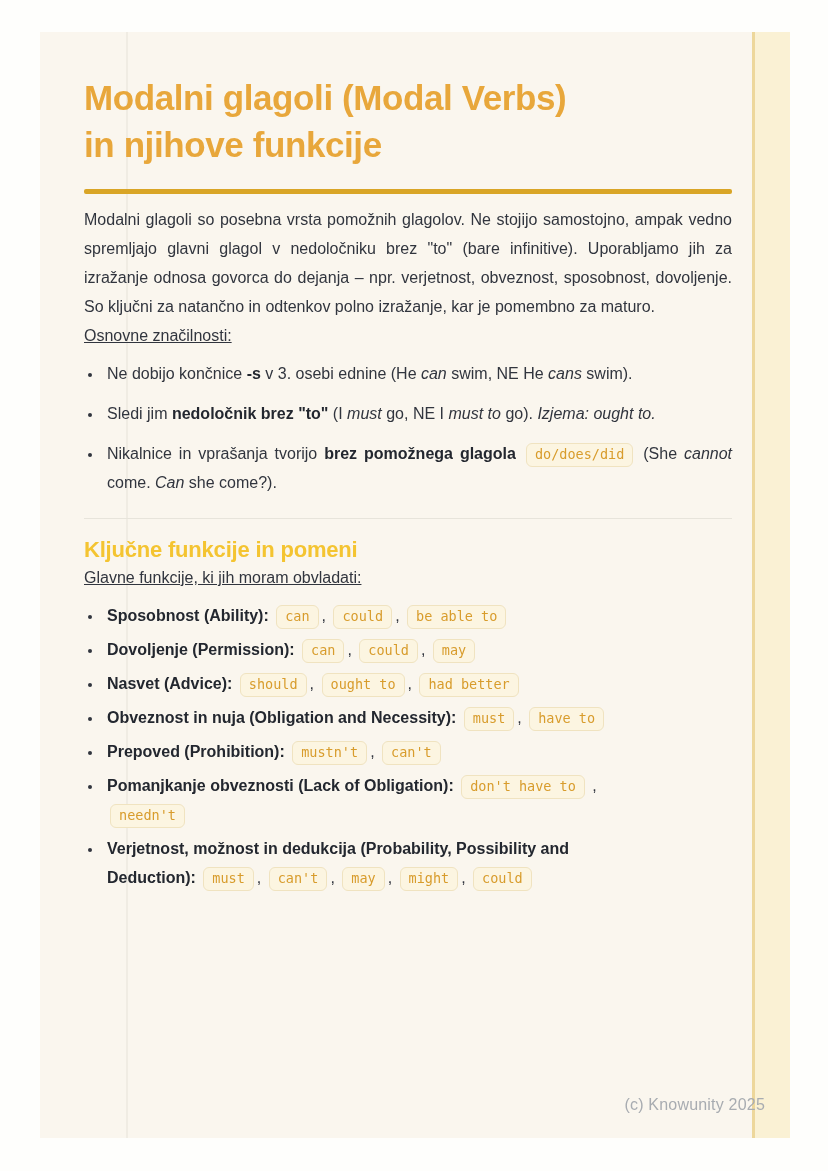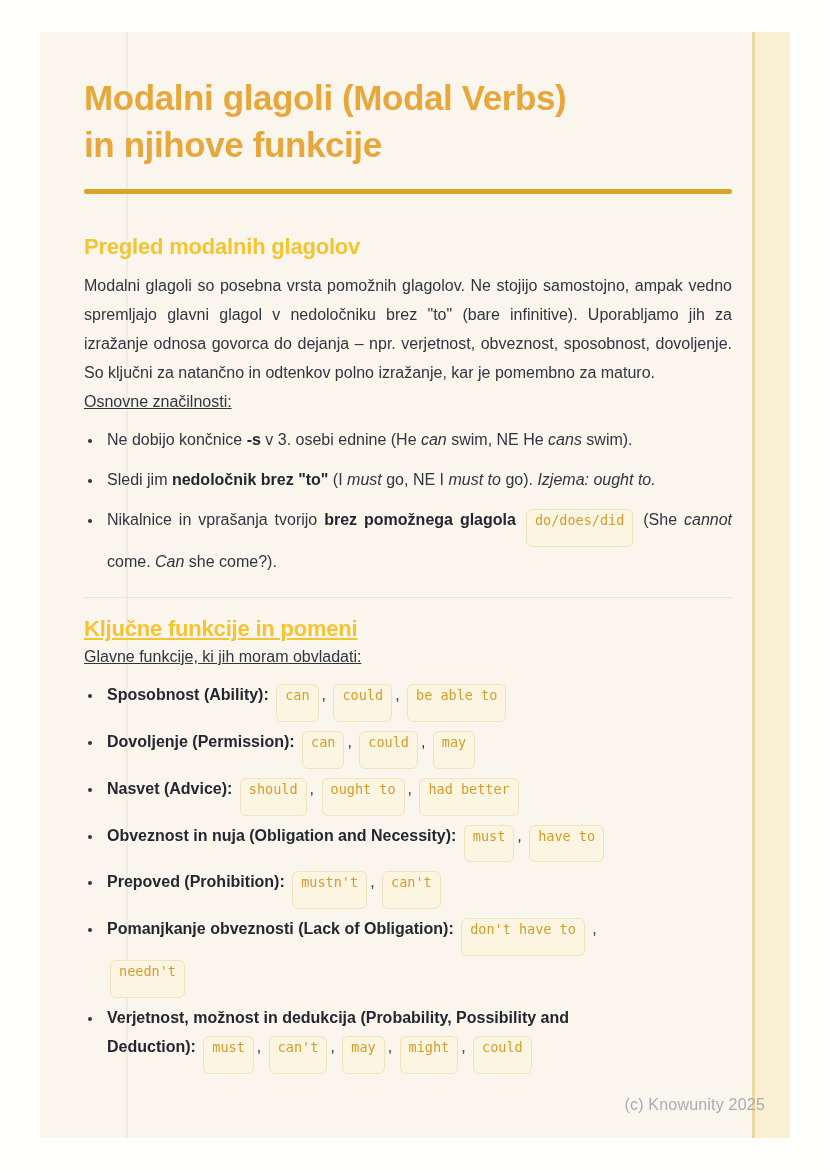--- a/index.html
+++ b/index.html
@@ -19,38 +19,38 @@
                   background:#EDD globalization79B; background:#EDD79B; }
 
   .content { position:absolute; left:44px; top:0; width:648px; }
 
   h1 { margin-top:42px; font-size:35px; line-height:47px; font-weight:700;
        letter-spacing:-0.4px; color:#E8A73B; }
   .title-rule { margin-top:21px; height:5px; background:#D9A526; border-radius:2px; }
 
   h2 { font-size:22px; font-weight:700; color:#F4C431; letter-spacing:-0.2px; }
   .h2-first { margin-top:40px; }
-  .h2-second { margin-top:18px;text-decoration:underline; }
+  .h2-second { margin-top:18px; }
 
   p.body { margin-top:12px; font-size:16px; line-height:29px; color:#31353E; }
   p.just { text-align:justify;margin-top:11px; }
   p.lead { margin-top:0;text-decoration:underline; }
 
   ul { margin-top:9px; padding-left:19px; list-style:disc; }
   li { font-size:16px; line-height:29px; color:#31353E; padding-left:4px; }
   li::marker { color:#31353E; font-size:13px; }
   ul.list-one { }
   ul.list-one li { margin-bottom:11px; text-align:justify; }
   ul.list-two li { margin-bottom:5px; }
 
   .seg-b { font-weight:700; color:#23272F; }
   .seg-i { font-style:italic; }
   .seg-c { font-family:"DejaVu Sans Mono", monospace; font-size:13.5px;
            color:#D89C2C; background:#FCF5E1; border:1px solid #F0E3C0;
-           border-radius:6px; padding:2px 8px 17px; margin:0 3px;
+           border-radius:6px; padding:2px 8px 3px; margin:0 3px;
            white-space:nowrap; display:inline-block; line-height:1.25; }
 
   hr.sep { margin-top:21px; border:none; border-top:1px solid #E7E4DB; }
 
   .watermark { position:absolute; right:25px; bottom:24px; font-size:16px;
                color:#A8ACB1; letter-spacing:0.2px; }
 </style>
 </head>
 <body>
 
@@ -62,21 +62,20 @@
       <div class="binding-edge"></div>
     </div>
 
     <div class="content">
       <h1>
         <span>Modalni glagoli (Modal Verbs)</span><br>
         <span>in njihove funkcije</span>
       </h1>
       <div class="title-rule"></div>
 
-      <h2 class="h2-first">Pregled modalnih glagolov</h2>
 
       <p class="body just">Modalni glagoli so posebna vrsta pomožnih glagolov. Ne stojijo samostojno, ampak vedno spremljajo glavni glagol v nedoločniku brez "to" (bare infinitive). Uporabljamo jih za izražanje odnosa govorca do dejanja – npr. verjetnost, obveznost, sposobnost, dovoljenje. So ključni za natančno in odtenkov polno izražanje, kar je pomembno za maturo.</p>
 
       <p class="body lead">Osnovne značilnosti:</p>
 
       <ul class="list-one">
         <li><span class="seg-p">Ne dobijo končnice </span><span class="seg-b">-s</span><span class="seg-p"> v 3. osebi ednine (He </span><span class="seg-i">can</span><span class="seg-p"> swim, NE He </span><span class="seg-i">cans</span><span class="seg-p"> swim).</span></li>
         <li><span class="seg-p">Sledi jim </span><span class="seg-b">nedoločnik brez "to"</span><span class="seg-p"> (I </span><span class="seg-i">must</span><span class="seg-p"> go, NE I </span><span class="seg-i">must to</span><span class="seg-p"> go). </span><span class="seg-i">Izjema: ought to.</span></li>
         <li><span class="seg-p">Nikalnice in vprašanja tvorijo </span><span class="seg-b">brez pomožnega glagola</span><span class="seg-p"> </span><span class="seg-c">do/does/did</span><span class="seg-p"> (She </span><span class="seg-i">cannot</span><span class="seg-p"> come. </span><span class="seg-i">Can</span><span class="seg-p"> she come?).</span></li>
       </ul>

